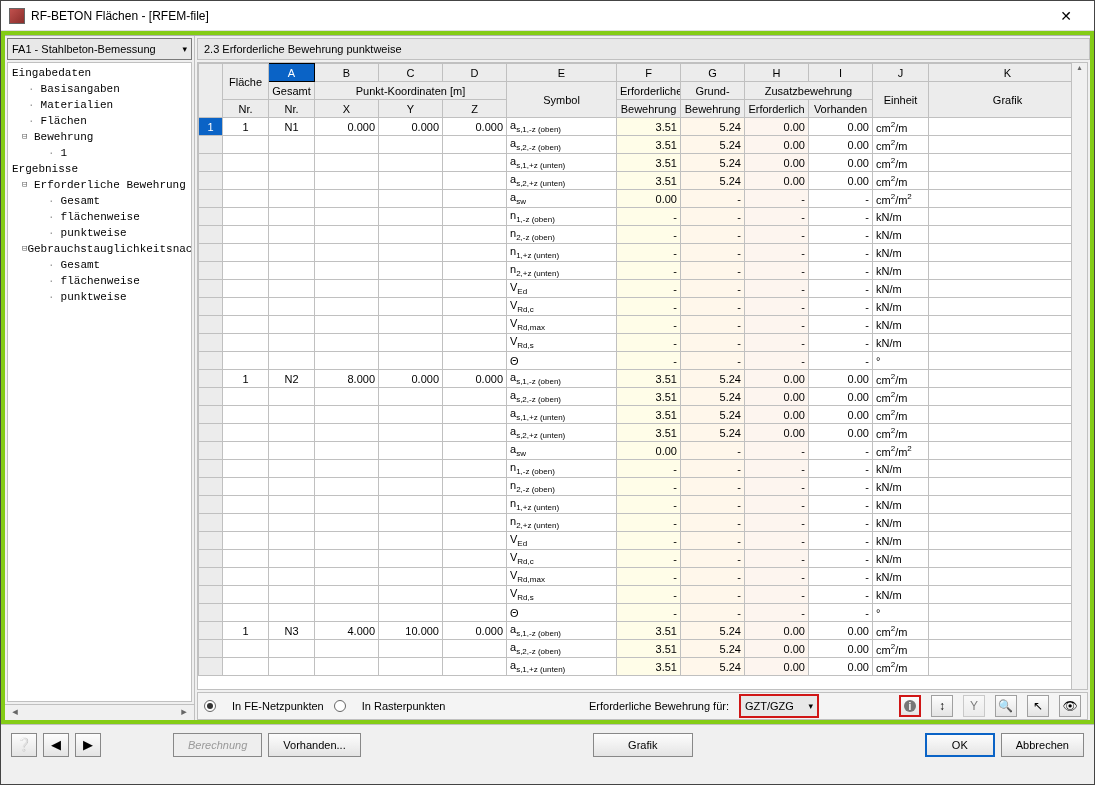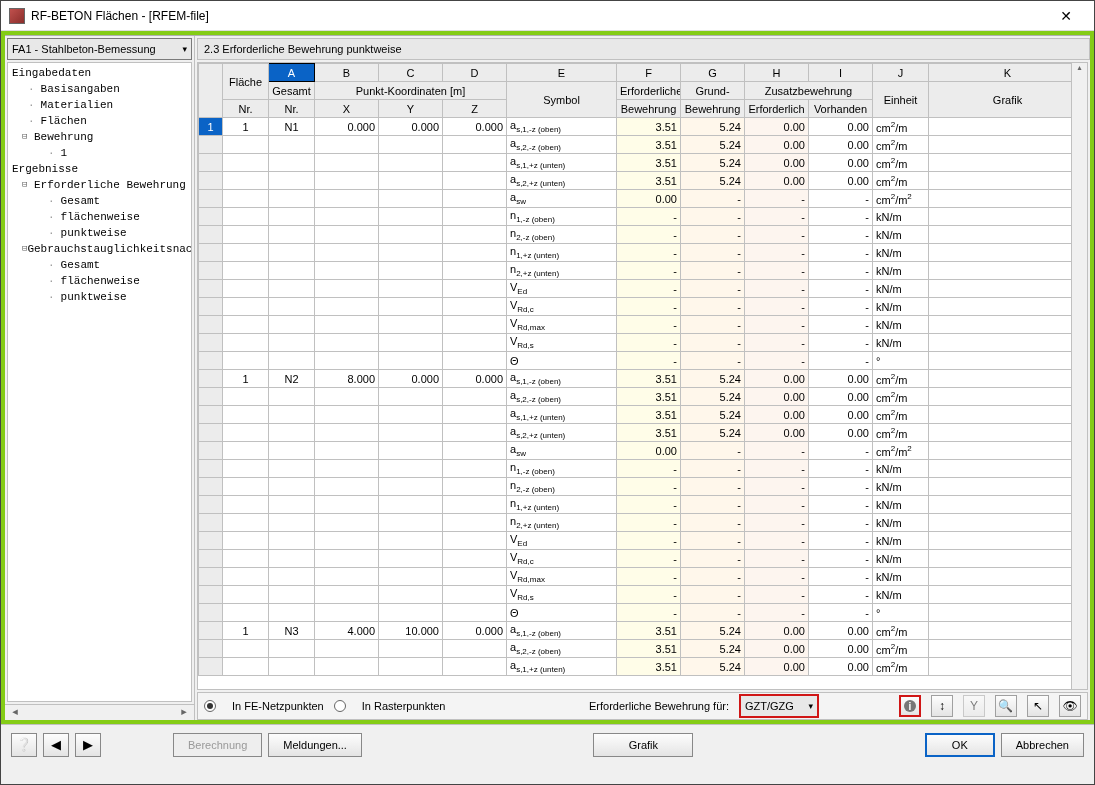--- a/index.html
+++ b/index.html
@@ -48,21 +48,21 @@
 .spacer { flex: 1; }
 .combo { width: 80px; height: 20px; border: 1px solid #7a7a7a; background: #e8e8e8; display: flex; align-items: center; justify-content: space-between; padding: 10px 4px; cursor: pointer; }
 .combo::after { content: "▾"; font-size: 9px; }
 .red-box { border: 2px solid #d01616 !important; }
 .toolbtn { width: 22px; height: 22px; border: 1px solid #a0a0a0; background: linear-gradient(#fdfdfd,#e4e4e4); display: flex; align-items: center; justify-content: center; cursor: pointer; font-size: 12px; }
 .toolbtn.dimmed { opacity: 0.5; }
 .toolbtn.info { border: 2px solid #d01616; }
 .footer { height: 40px; display: flex; align-items: center; padding: 4px 10px; gap: 6px; background: #f0f0f0; border-top: 1px solid #c0c0c0; }
 .btn { height: 24px; border: 1px solid #888; background: linear-gradient(#fdfdfd,#e4e4e4); padding: 0 14px; display: flex; align-items: center; cursor: pointer; font-size: 11px; }
 .btn.small { width: 26px; padding: 0; justify-content: center; font-size: 13px; }
-.btn.disabled { color: #999; background: #eee; }
+.btn.disabled { color: #999; background: #eee; font-style: italic; }
 .btn.focus { border: 1px solid #0a63c6; outline: 1px solid #0a63c6; outline-offset: -2px; }
 .bottom-bar { height: 20px; background: #f0f0f0; }
 .col-r { width:24px; }
 .col-fn { width:46px; }
 .col-p { width:46px; }
 .col-x { width:64px; }
 .col-y { width:64px; }
 .col-z { width:64px; }
 .col-sym { width:110px; }
 .col-f { width:64px; }
@@ -708,21 +708,21 @@
       </div>
     </div>
   </div>
 
   <div class="footer">
     <div class="btn small">❔</div>
     <div class="btn small">◀</div>
     <div class="btn small">▶</div>
     <div style="width:60px"></div>
     <div class="btn disabled">Berechnung</div>
-    <div class="btn">Meldungen...</div>
+    <div class="btn">Vorhanden...</div>
     <div class="spacer"></div>
     <div class="btn" style="width:100px;justify-content:center">Grafik</div>
     <div class="spacer"></div>
     <div class="btn focus" style="width:70px;justify-content:center">OK</div>
     <div class="btn">Abbrechen</div>
   </div>
 
   <div class="bottom-bar"></div>
 </div>
 

